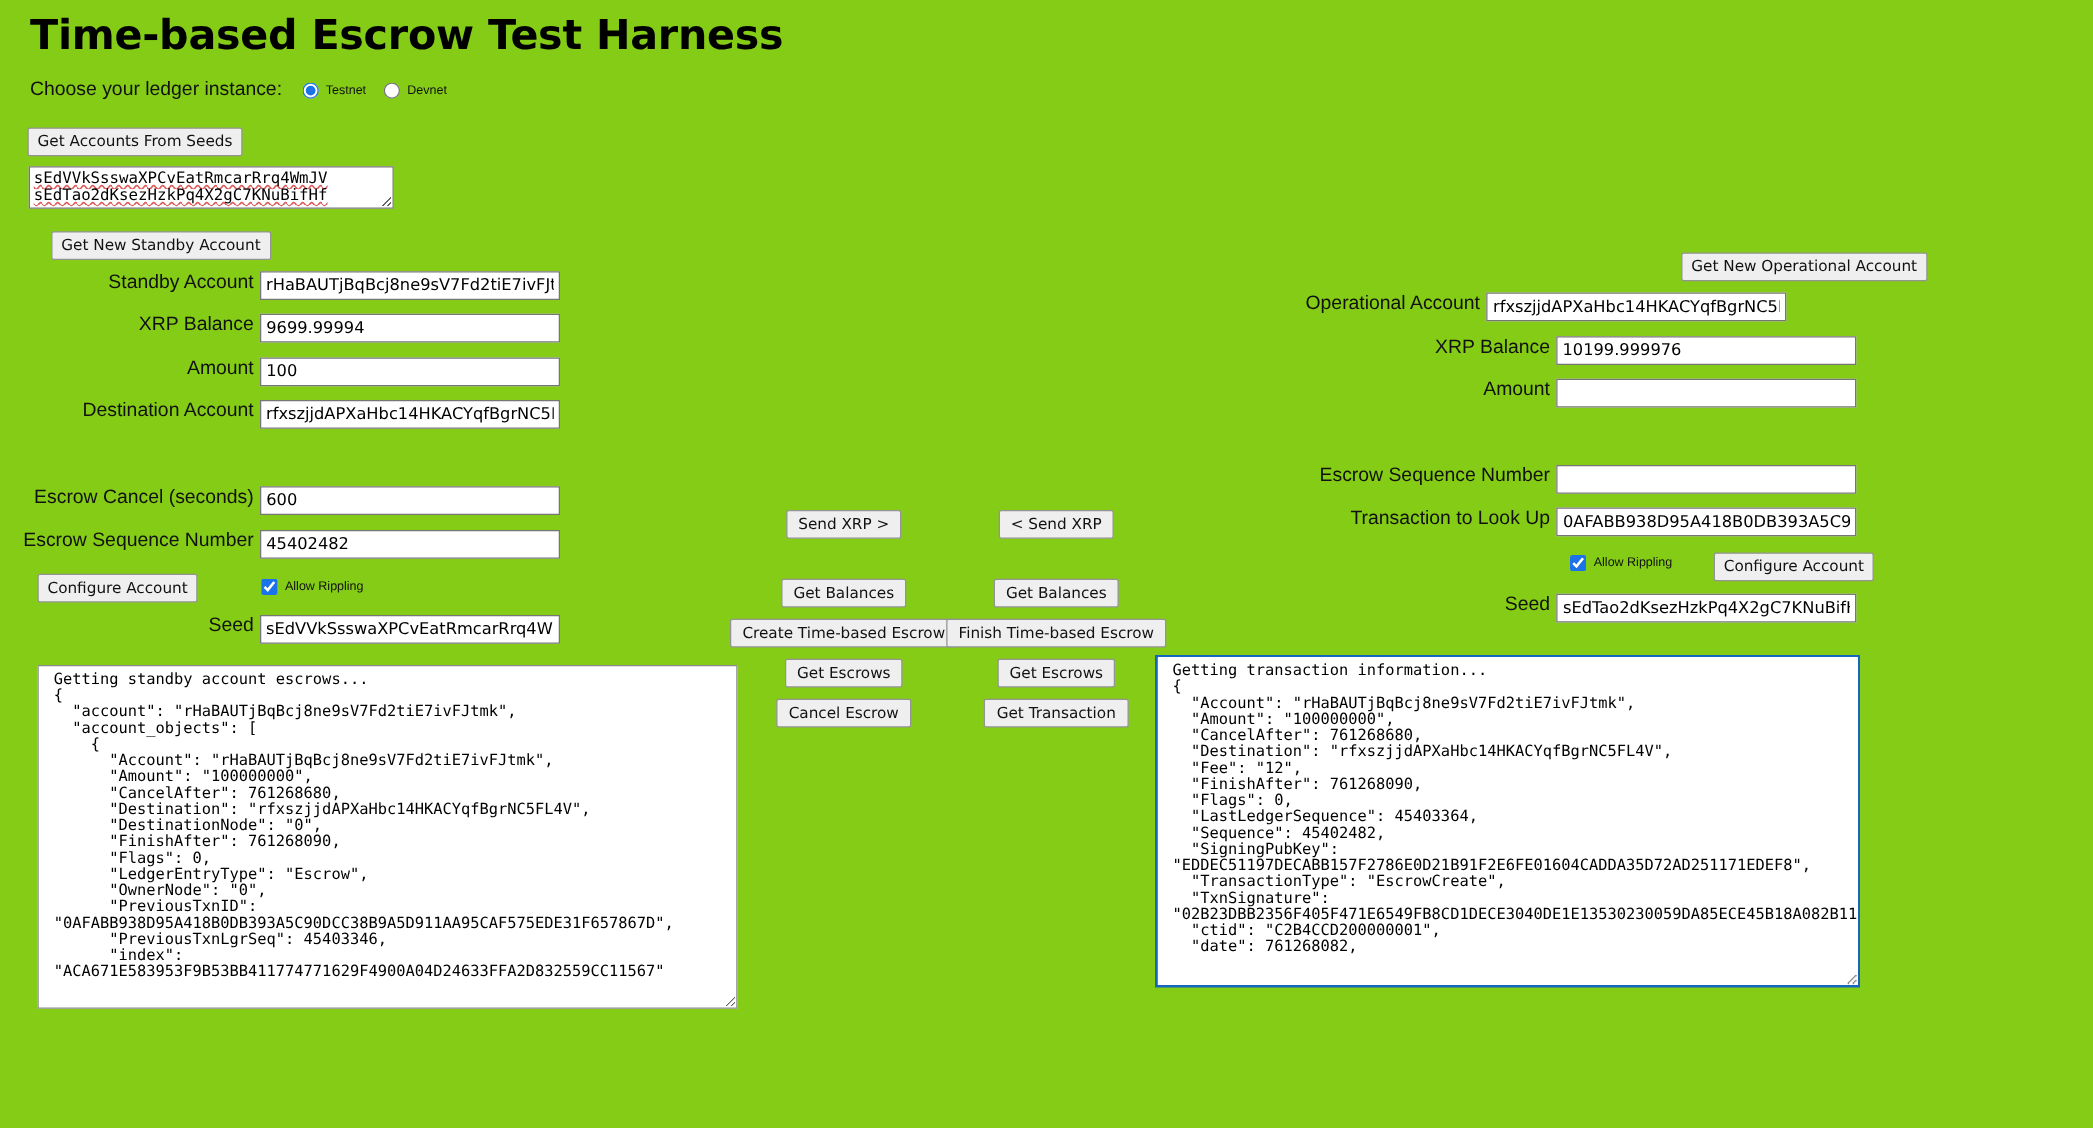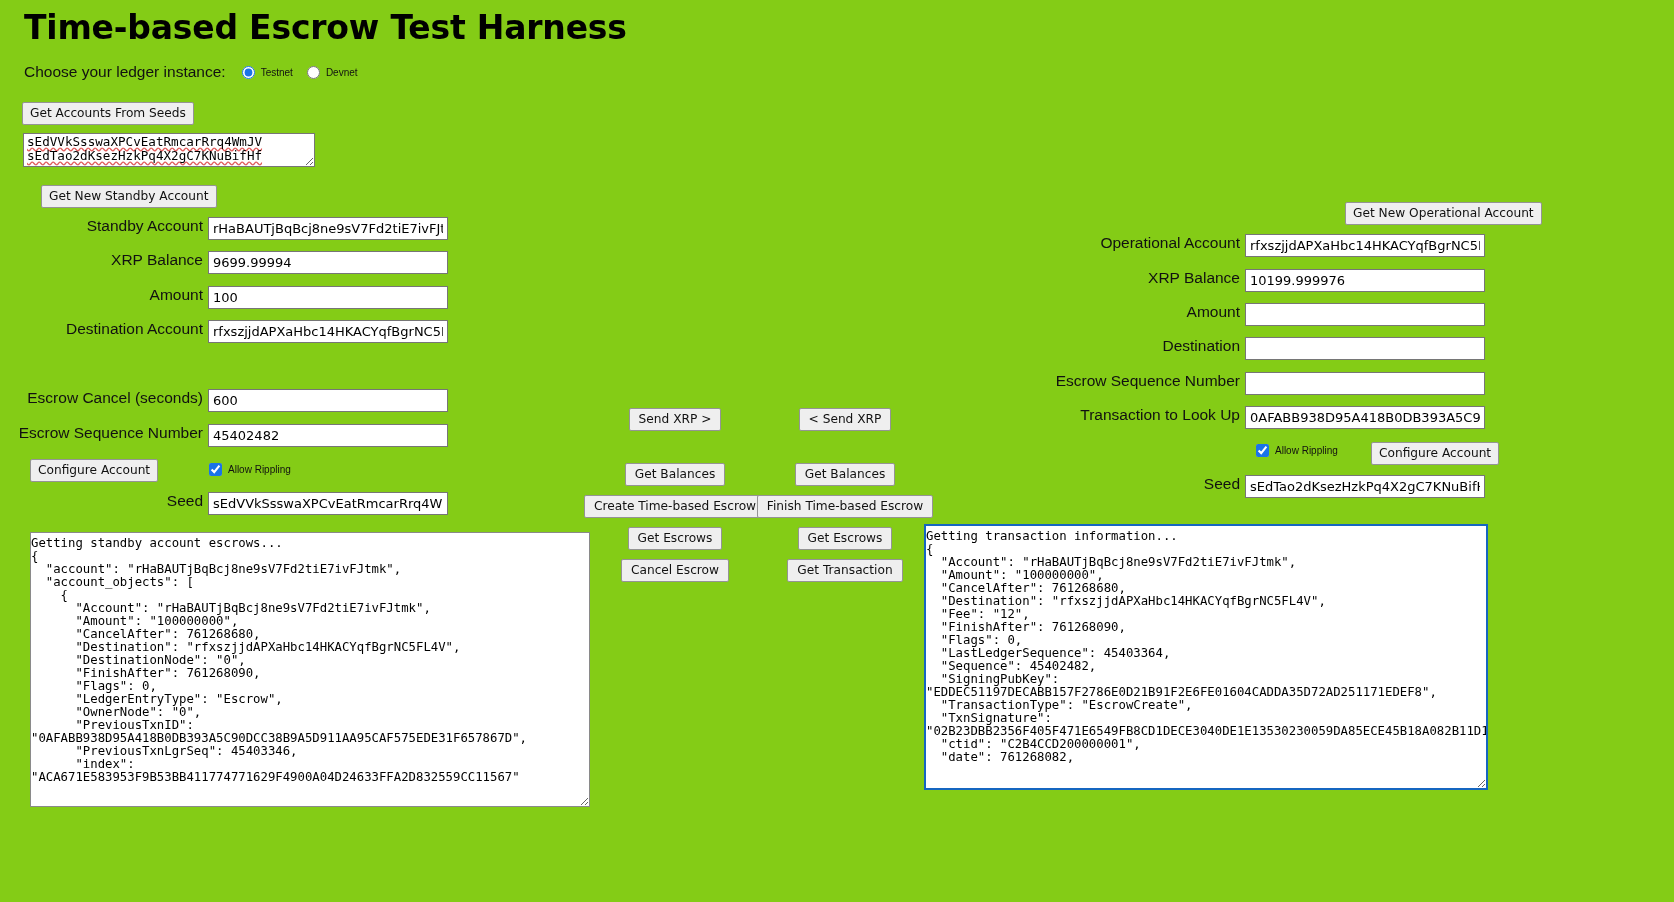--- a/index.html
+++ b/index.html
@@ -129,21 +129,21 @@
   #center-left { left: 600px; top: 408px; width: 150px; }
   #center-right { left: 770px; top: 408px; width: 150px; }
   .center-col button.btn { padding: 3px 9px; }
   .spacer-gap { height: 14px; }
 
   textarea.output {
     position: absolute;
     font-family: "DejaVu Sans Mono", monospace;
     font-size: 12.3px;
     line-height: 13.0px;
-    padding: 4px 0;
+    padding: 4px 12px;
     background: #fff;
     color: #000;
     resize: both;
     white-space: pre;
     overflow: auto;
   }
   #standby-output {
     left: 30px; top: 532px;
     width: 560px; height: 275px;
     border: 1px solid #8a8a8a;
@@ -213,34 +213,30 @@
     <span class="flabel">Seed</span>
     <input class="fin" value="sEdVVkSsswaXPCvEatRmcarRrq4WmJV" style="">
   </div>
 
   <button class="btn" id="btn-configure-standby">Configure Account</button>
   <label class="checkbox-wrap" id="standby-rippling">
     <input type="checkbox" checked="" style="">
     <span>Allow Rippling</span>
   </label>
 
-  <div class="field-row right-col" style="left:1055px; top:234px;">
+  <div class="field-row right-col" style="left:999px; top:234px;">
     <span class="flabel">Operational Account</span>
     <input class="fin" value="rfxszjjdAPXaHbc14HKACYqfBgrNC5FL4V" style="">
   </div>
   <div class="field-row right-col" style="left:1055px; top:269px;">
     <span class="flabel">XRP Balance</span>
     <input class="fin" value="10199.999976" style="">
   </div>
   <div class="field-row right-col" style="left:1055px; top:303px;">
     <span class="flabel">Amount</span>
-    <input class="fin" value="" style="">
-  </div>
-  <div class="field-row right-col" style="left:1055px; top:337px;">
-    <span class="flabel">Destination</span>
     <input class="fin" value="" style="">
   </div>
   <div class="field-row right-col" style="left:1055px; top:372px;">
     <span class="flabel">Escrow Sequence Number</span>
     <input class="fin" value="" style="">
   </div>
   <div class="field-row right-col" style="left:1055px; top:406px;">
     <span class="flabel">Transaction to Look Up</span>
     <input class="fin" value="0AFABB938D95A418B0DB393A5C90DCC38B9A5D911AA95CAF575EDE31F657867D" style="">
   </div>

